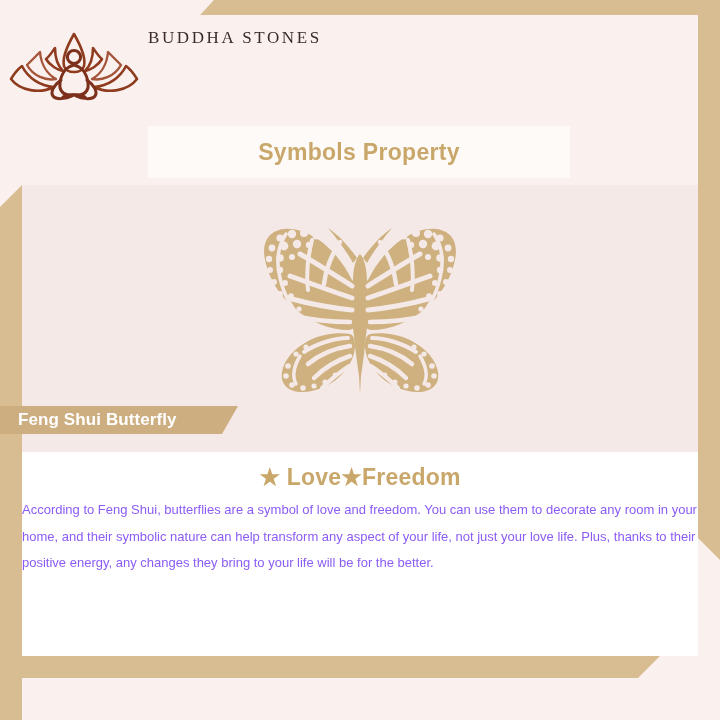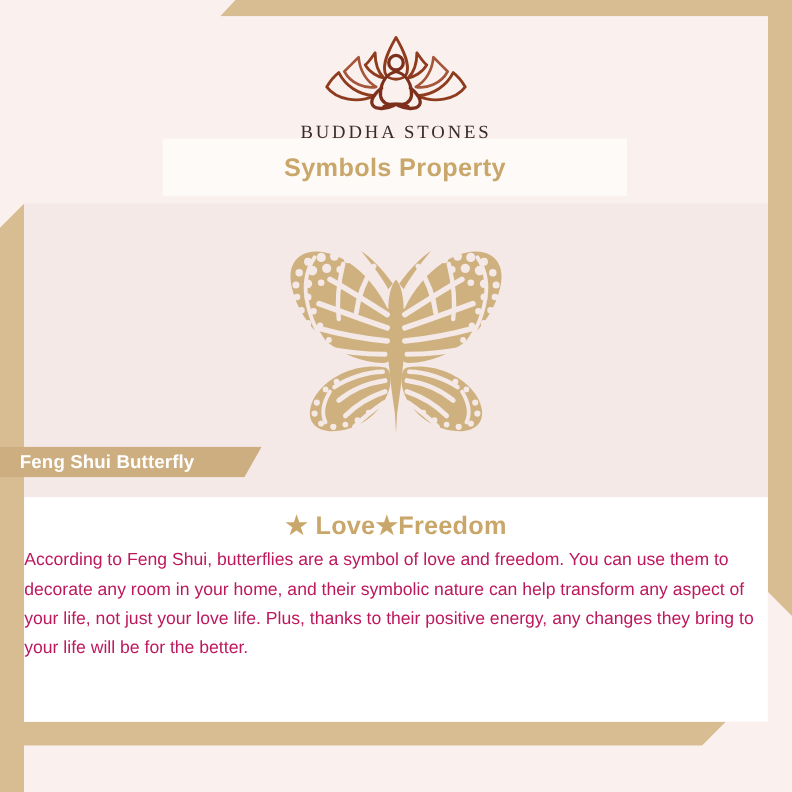--- a/index.html
+++ b/index.html
@@ -45,21 +45,21 @@
     background:#f4e9e7;
   }
   #panel-lower{
     position:absolute;left:22px;top:452px;right:22px;bottom:64px;
     background:#ffffff;
   }
 
   
   #logo-wrap{
     position:absolute;left:0;right:0;top:24px;
-    display:flex;flex-direction:column;align-items:center;
+    display:flex;flex-direction:row;align-items:flex-start;
   }
   #logo-mark{display:block;}
   #brand-name{
     margin-top:4px;
     font-family:"Liberation Serif", serif;
     font-size:17px;letter-spacing:2.6px;
     color:#3a2b26;font-weight:400;
   }
 
   
@@ -93,22 +93,22 @@
 
   
   #love-freedom{
     position:absolute;left:0;right:0;top:464px;
     text-align:center;
     font-size:23px;font-weight:bold;color:#c9a76b;
     letter-spacing:.2px;
   }
   #body-copy{
     position:absolute;left:22px;top:497px;width:676px;
-    font-size:16px;line-height:26.5px;
-    color:#be185d;font-weight:500;
+    font-size:13px;line-height:26.5px;
+    color:#8b5cf6;font-weight:500;
     text-align:left;
   }
 </style>
 </head>
 <body>
 
 <div id="stage">
 
   <div class="band" id="band-top"></div>
   <div class="band" id="band-right"></div>

